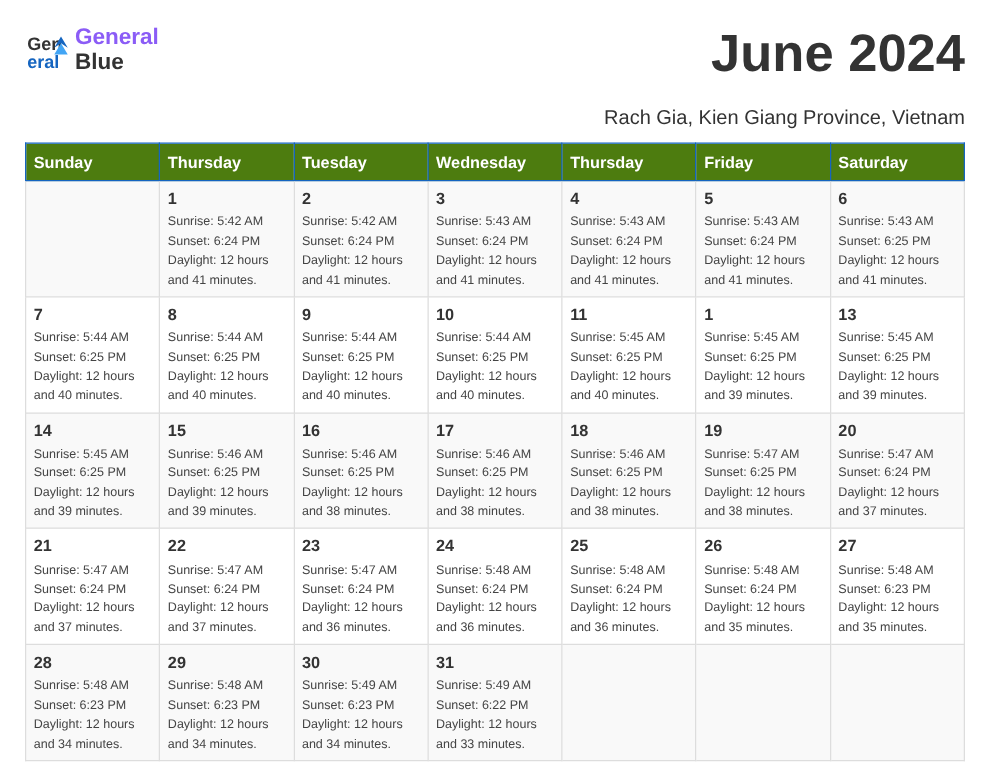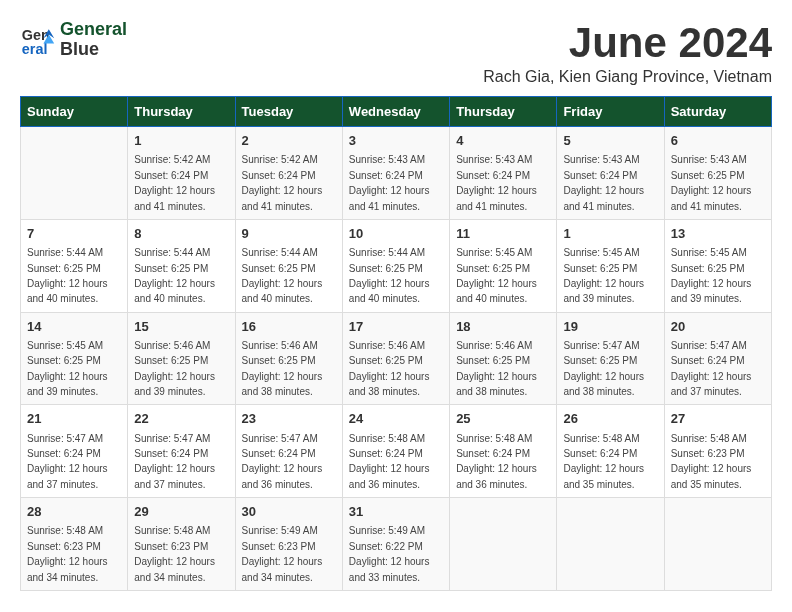--- a/index.html
+++ b/index.html
@@ -21,47 +21,47 @@
       align-items: center;
       gap: 4px;
     }
     .logo-text {
       font-size: 18px;
       font-weight: bold;
       color: #333;
       line-height: 1.1;
     }
     .logo-text span {
-      color: #14532d;
+      color: #8b5cf6;
     }
     .logo-icon {
       width: 36px;
       height: 36px;
     }
     .title-section {
       text-align: right;
     }
     .main-title {
       font-size: 42px;
       font-weight: bold;
       color: #333;
       line-height: 1.1;
     }
     .subtitle {
       font-size: 16px;
       color: #333;
-      margin-top: 2px;
+      margin-top: 20px;
     }
     table {
       width: 100%;
       border-collapse: collapse;
       font-size: 11px;
     }
     thead tr {
-      background-color: #14532d;
+      background-color: #4d7c0f;
       color: #fff;
     }
     thead th {
       padding: 7px 6px;
       text-align: left;
       font-size: 13px;
       font-weight: bold;
       border: 1px solid #1565c0;
     }
     tbody tr {

